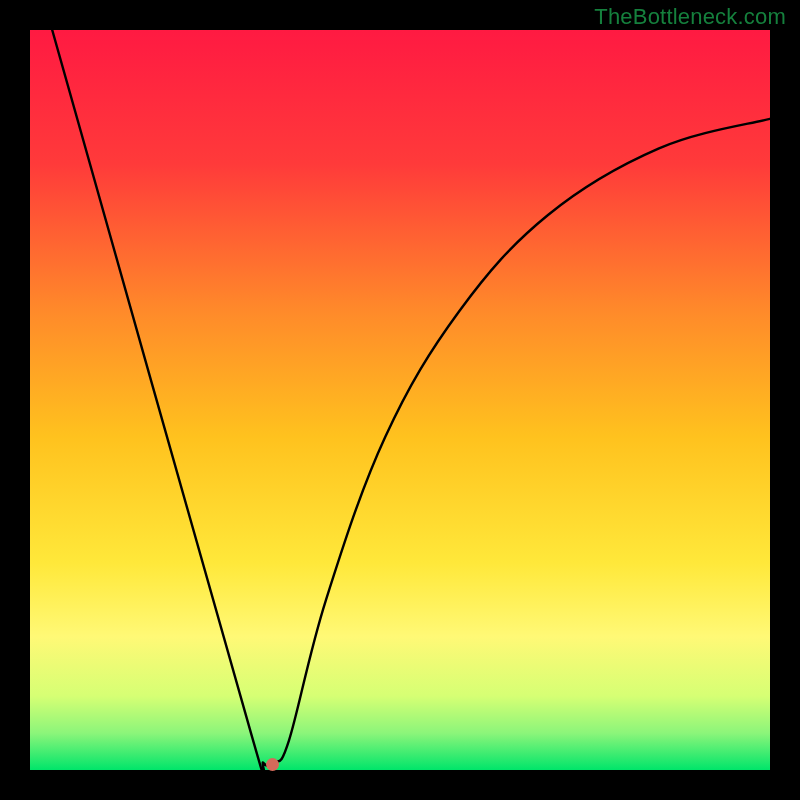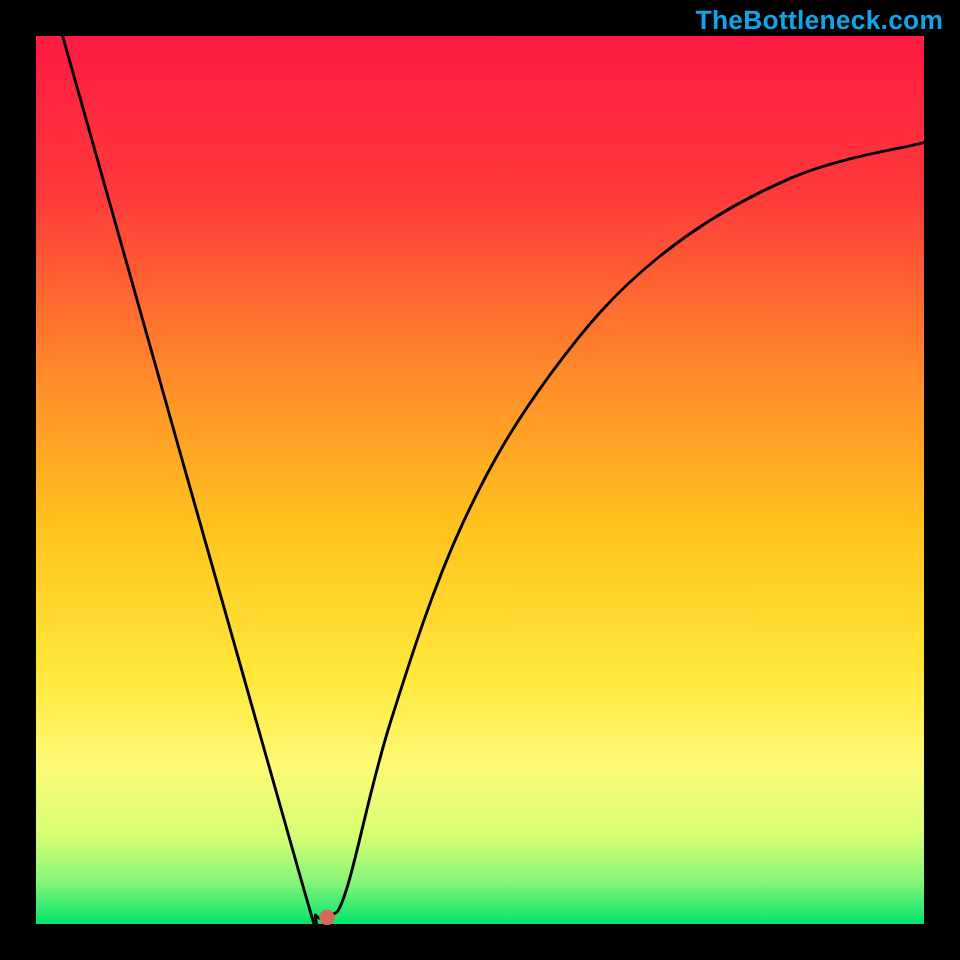--- a/index.html
+++ b/index.html
@@ -14,23 +14,23 @@
     position: relative;
     width: 800px;
     height: 800px;
     background: #000;
     overflow: hidden;
   }
   .watermark {
     position: absolute;
     top: 4px;
     right: 14px;
-    color: #0ea5e9;
+    color: #15803d;
     font-size: 22px;
-    font-weight: 700;
+    font-weight: 400;
     letter-spacing: 0.2px;
     z-index: 5;
   }
   .plot-area {
     position: absolute;
     left: 30px;
     top: 30px;
     width: 740px;
     height: 740px;
     z-index: 1;

